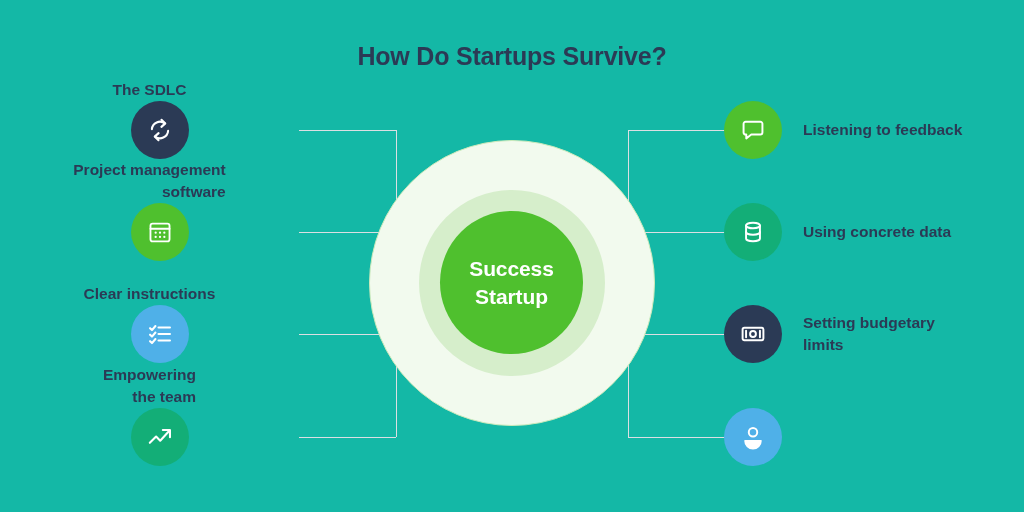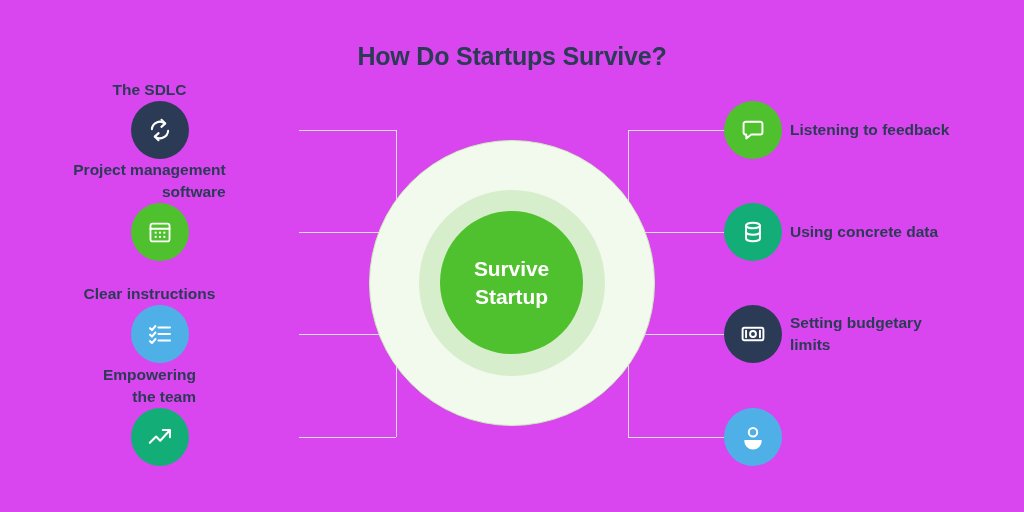--- a/index.html
+++ b/index.html
@@ -7,21 +7,21 @@
     width: 1024px;
     height: 512px;
     background: #ffffff;
     font-family: "Liberation Sans", sans-serif;
     overflow: hidden;
   }
   #stage {
     position: relative;
     width: 1024px;
     height: 512px;
-    background: #d946ef;
+    background: #14b8a6;
   }
 
   
   .title {
     position: absolute;
     top: 42px;
     left: 0;
     width: 1024px;
     text-align: center;
     font-size: 25px;
@@ -92,21 +92,21 @@
   }
   .bubble svg { display: block; }
 
   .label {
     font-size: 15.5px;
     font-weight: bold;
     color: #2b3a55;
     line-height: 1.42;
   }
   .item-left .label  { text-align: right; margin-right: 21px; }
-  .item-right .label { text-align: left;  margin-left: 8px; }
+  .item-right .label { text-align: left;  margin-left: 21px; }
 </style>
 </head>
 <body>
 
 <div id="stage">
 
   <div class="title">How Do Startups Survive?</div>
 
   <div class="conn conn-v" style="left:396px; top:130px; height:307px;"></div>
   <div class="conn conn-h" style="left:299px; top:130px; width:97px;"></div>
@@ -116,21 +116,21 @@
 
   <div class="conn conn-v" style="left:628px; top:130px; height:307px;"></div>
   <div class="conn conn-h" style="left:628px; top:130px; width:97px;"></div>
   <div class="conn conn-h" style="left:628px; top:232px; width:97px;"></div>
   <div class="conn conn-h" style="left:628px; top:334px; width:97px;"></div>
   <div class="conn conn-h" style="left:628px; top:437px; width:97px;"></div>
 
   <div class="ring ring-outer"></div>
   <div class="ring ring-mid"></div>
   <div class="ring ring-inner">
-    <span>Survive</span>
+    <span>Success</span>
     <span>Startup</span>
   </div>
 
   <div class="item item-left" style="top:101px;">
     <div class="label">The SDLC</div>
     <div class="bubble" style="background:#2b3a55;">
       <span>
         <svg width="26" height="26" viewBox="0 0 24 24" fill="none" stroke="#ffffff" stroke-width="1.9" stroke-linecap="round" stroke-linejoin="round">
           <path d="M4.5 11.2a7.5 7.5 0 0 1 12-5.3"></path>
           <polyline points="13.4,2.6 16.9,5.9 13.3,9.1"></polyline>

